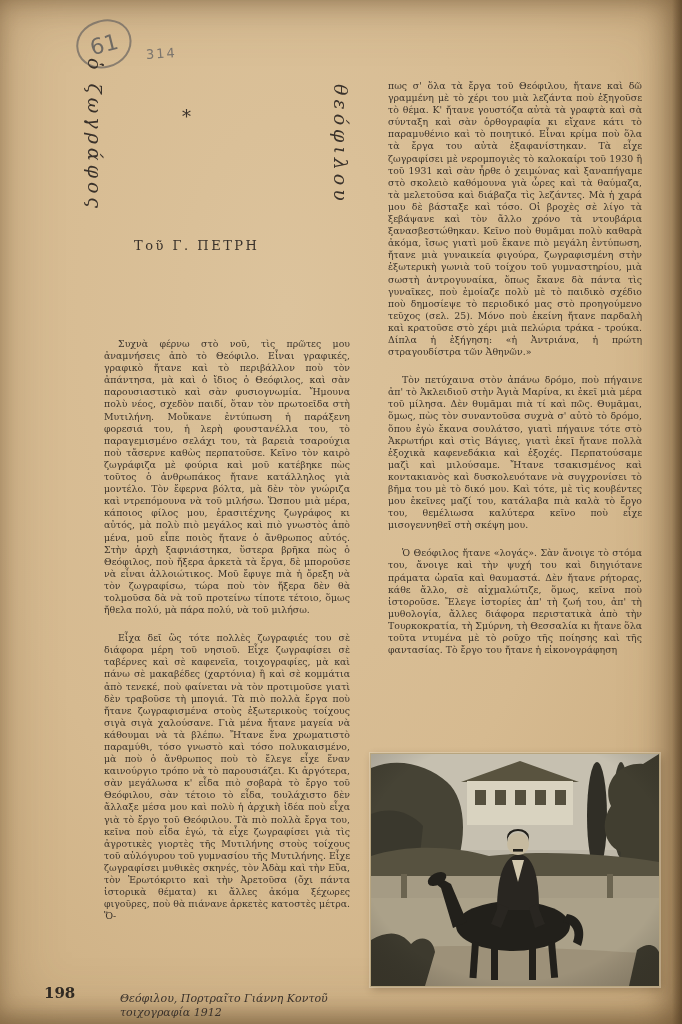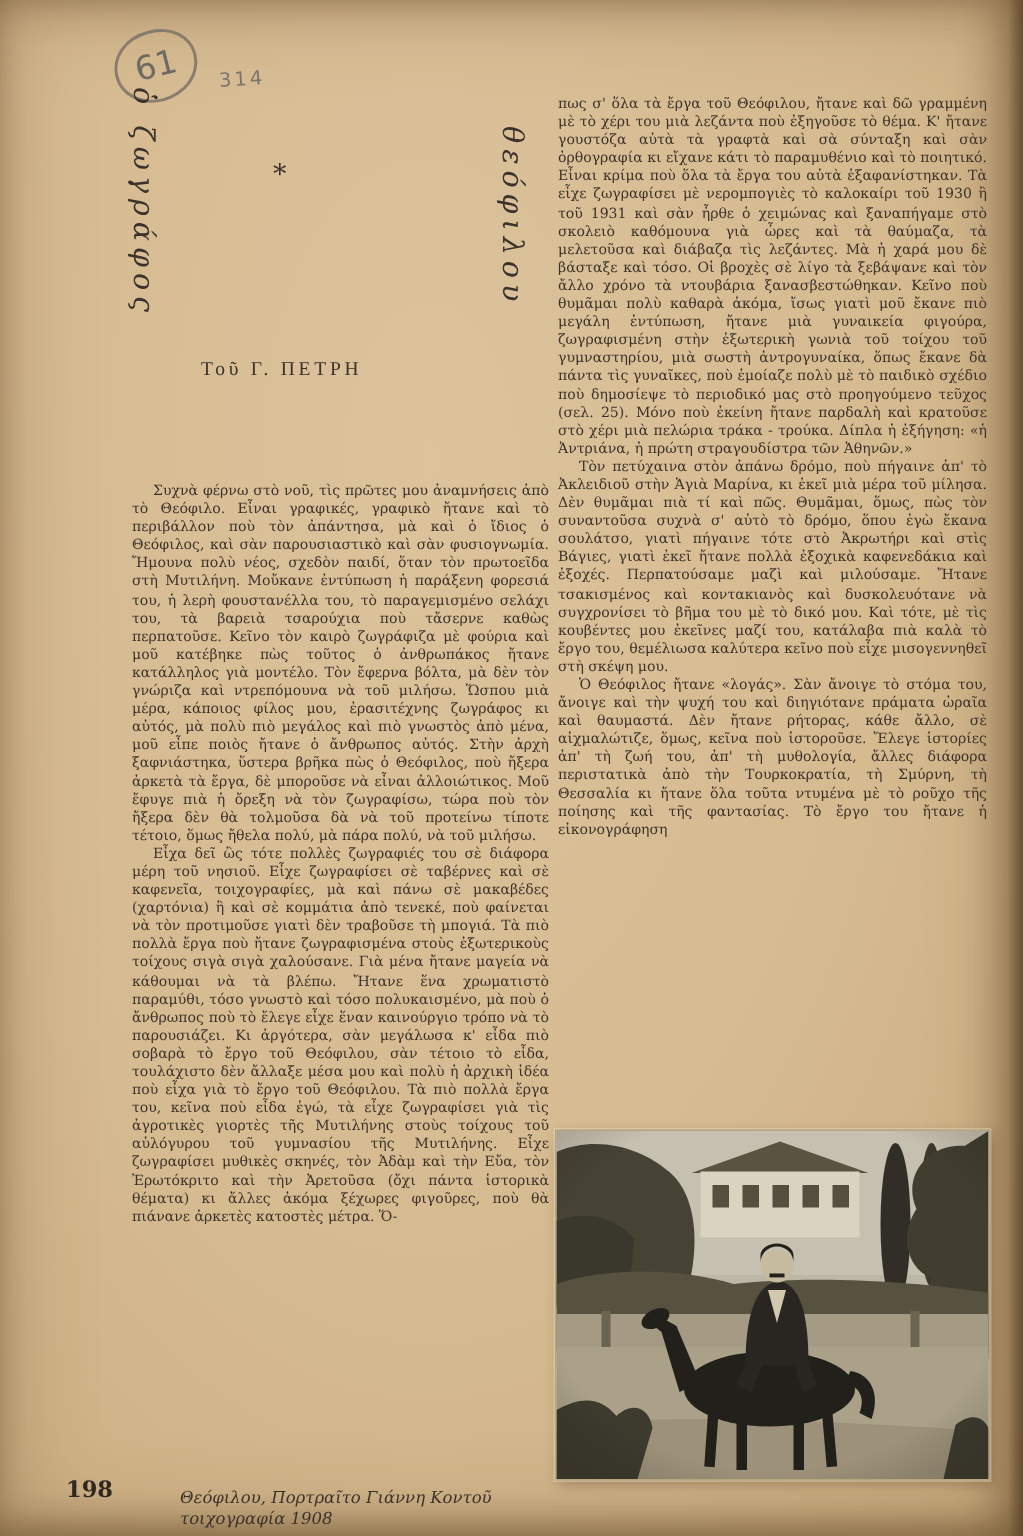--- a/index.html
+++ b/index.html
@@ -15,26 +15,26 @@
     border-radius:50% 46% 52% 48%;transform:rotate(-14deg);display:flex;align-items:center;justify-content:center;
     font-family:"DejaVu Sans",sans-serif;font-size:22px;color:#6f6a63;}
   .pencil-314{position:absolute;left:146px;top:46px;font-family:"DejaVu Sans",sans-serif;font-size:13px;color:#7b756d;transform:rotate(-4deg);letter-spacing:2px;}
   
   .vert-left{position:absolute;left:84px;top:58px;height:190px;writing-mode:vertical-rl;
     font-style:italic;font-size:19px;letter-spacing:4px;color:#3a322b;}
   .title{position:absolute;left:128px;top:70px;width:200px;font-style:italic;font-size:22px;letter-spacing:5px;color:#3a322b;}
   .star{position:absolute;left:182px;top:106px;font-size:18px;color:#3a322b;}
   .vert-right{position:absolute;left:330px;top:84px;height:190px;writing-mode:vertical-rl;
     font-style:italic;font-size:19px;letter-spacing:4px;color:#3a322b;}
-  .author{position:absolute;left:134px;top:238px;font-size:13px;letter-spacing:2.5px;color:#3a322b;font-family:Liberation Serif, serif;}
+  .author{position:absolute;left:134px;top:238px;font-size:13px;letter-spacing:2.5px;color:#3a322b;}
   
   .col{position:absolute;font-size:9.4px;line-height:12.1px;text-align:justify;overflow:hidden;color:#3b332b;}
   .col-left{left:88px;top:322px;width:278px;height:634px;}
   .col-right{left:372px;top:64px;width:286px;height:684px;}
-  .col p{margin:0;text-indent:14px;}
+  .col p{margin:16px;text-indent:14px;}
   .col p.cont{text-indent:0;}
   
   .figure{position:absolute;left:370px;top:753px;width:288px;height:232px;border:1px solid #b7a57f;
     box-shadow:0 0 0 1px rgba(244,236,214,.35), 2px 3px 8px rgba(70,48,22,.3);background:#b7b1a2;}
   .figure svg{display:block;width:100%;height:100%;}
   .caption{position:absolute;left:120px;top:992px;width:270px;text-align:left;font-style:italic;font-size:11px;line-height:14px;color:#3a322b;}
   .page-number{position:absolute;left:44px;top:940px;font-weight:bold;font-size:15px;color:#2f2922;margin-top:44px;}
 </style>
 </head>
 <body>
@@ -119,18 +119,18 @@
         <radialGradient id="vg" cx="50%" cy="45%" r="75%">
           <stop offset="70%" stop-color="rgba(0,0,0,0)"></stop>
           <stop offset="100%" stop-color="rgba(40,34,22,0.25)"></stop>
         </radialGradient>
       </defs>
     </svg>
   </div>
 
   <div class="caption">
     <span>Θεόφιλου, Πορτραῖτο Γιάννη Κοντοῦ</span><br>
-    <span>τοιχογραφία 1908</span>
+    <span>τοιχογραφία 1912</span>
   </div>
 
   <div class="page-number">198</div>
 
 </div>
 
 </body></html>

